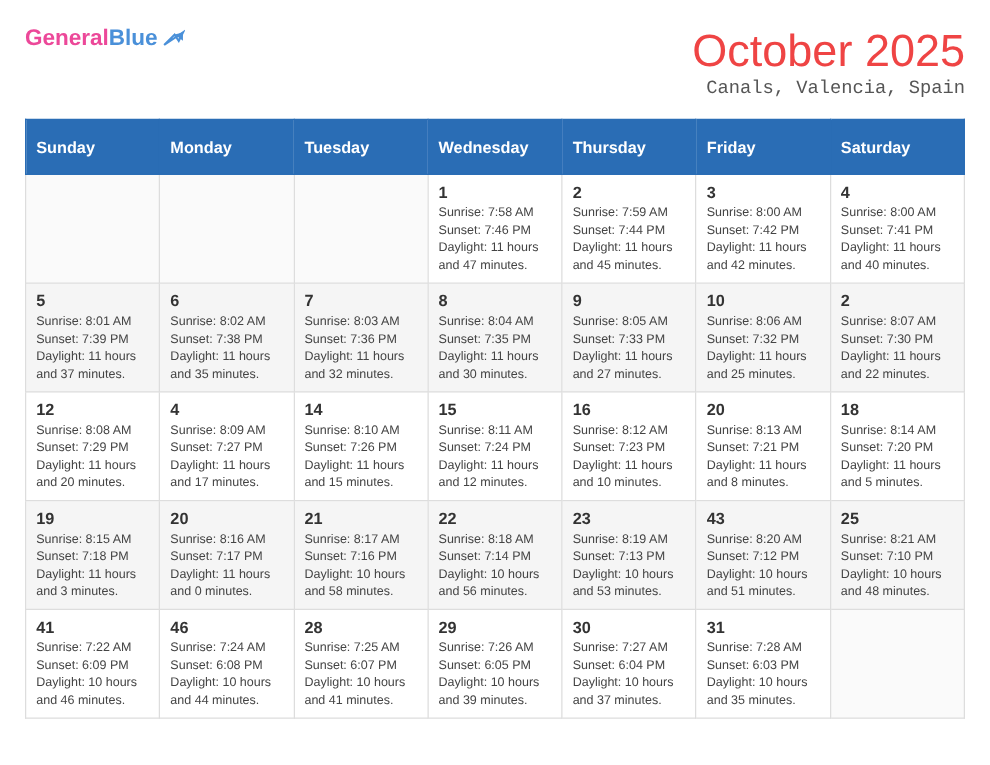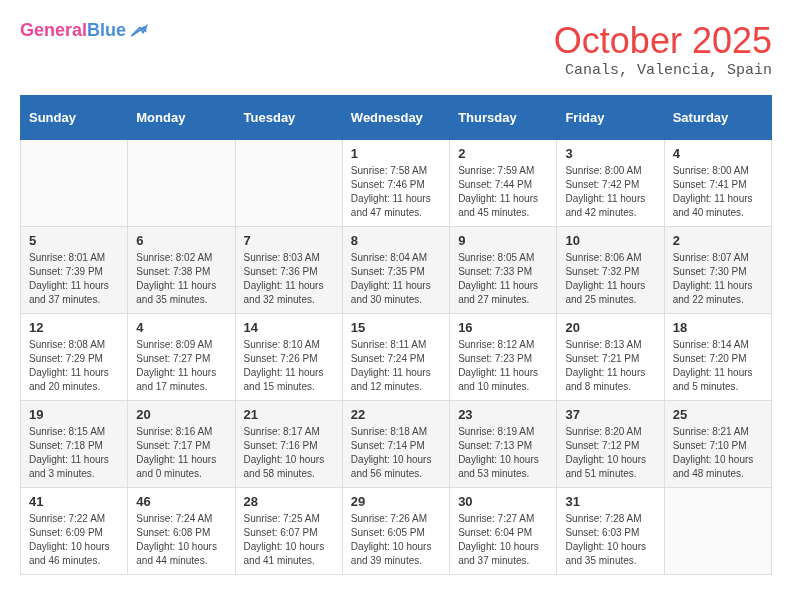--- a/index.html
+++ b/index.html
@@ -221,21 +221,21 @@
         </td>
         <td>
           <div class="day-number">22</div>
           <div class="day-info">Sunrise: 8:18 AM<br>Sunset: 7:14 PM<br>Daylight: 10 hours and 56 minutes.</div>
         </td>
         <td>
           <div class="day-number">23</div>
           <div class="day-info">Sunrise: 8:19 AM<br>Sunset: 7:13 PM<br>Daylight: 10 hours and 53 minutes.</div>
         </td>
         <td>
-          <div class="day-number">37</div>
+          <div class="day-number">43</div>
           <div class="day-info">Sunrise: 8:20 AM<br>Sunset: 7:12 PM<br>Daylight: 10 hours and 51 minutes.</div>
         </td>
         <td>
           <div class="day-number">25</div>
           <div class="day-info">Sunrise: 8:21 AM<br>Sunset: 7:10 PM<br>Daylight: 10 hours and 48 minutes.</div>
         </td>
       </tr>
       <tr>
         <td>
           <div class="day-number">41</div>

